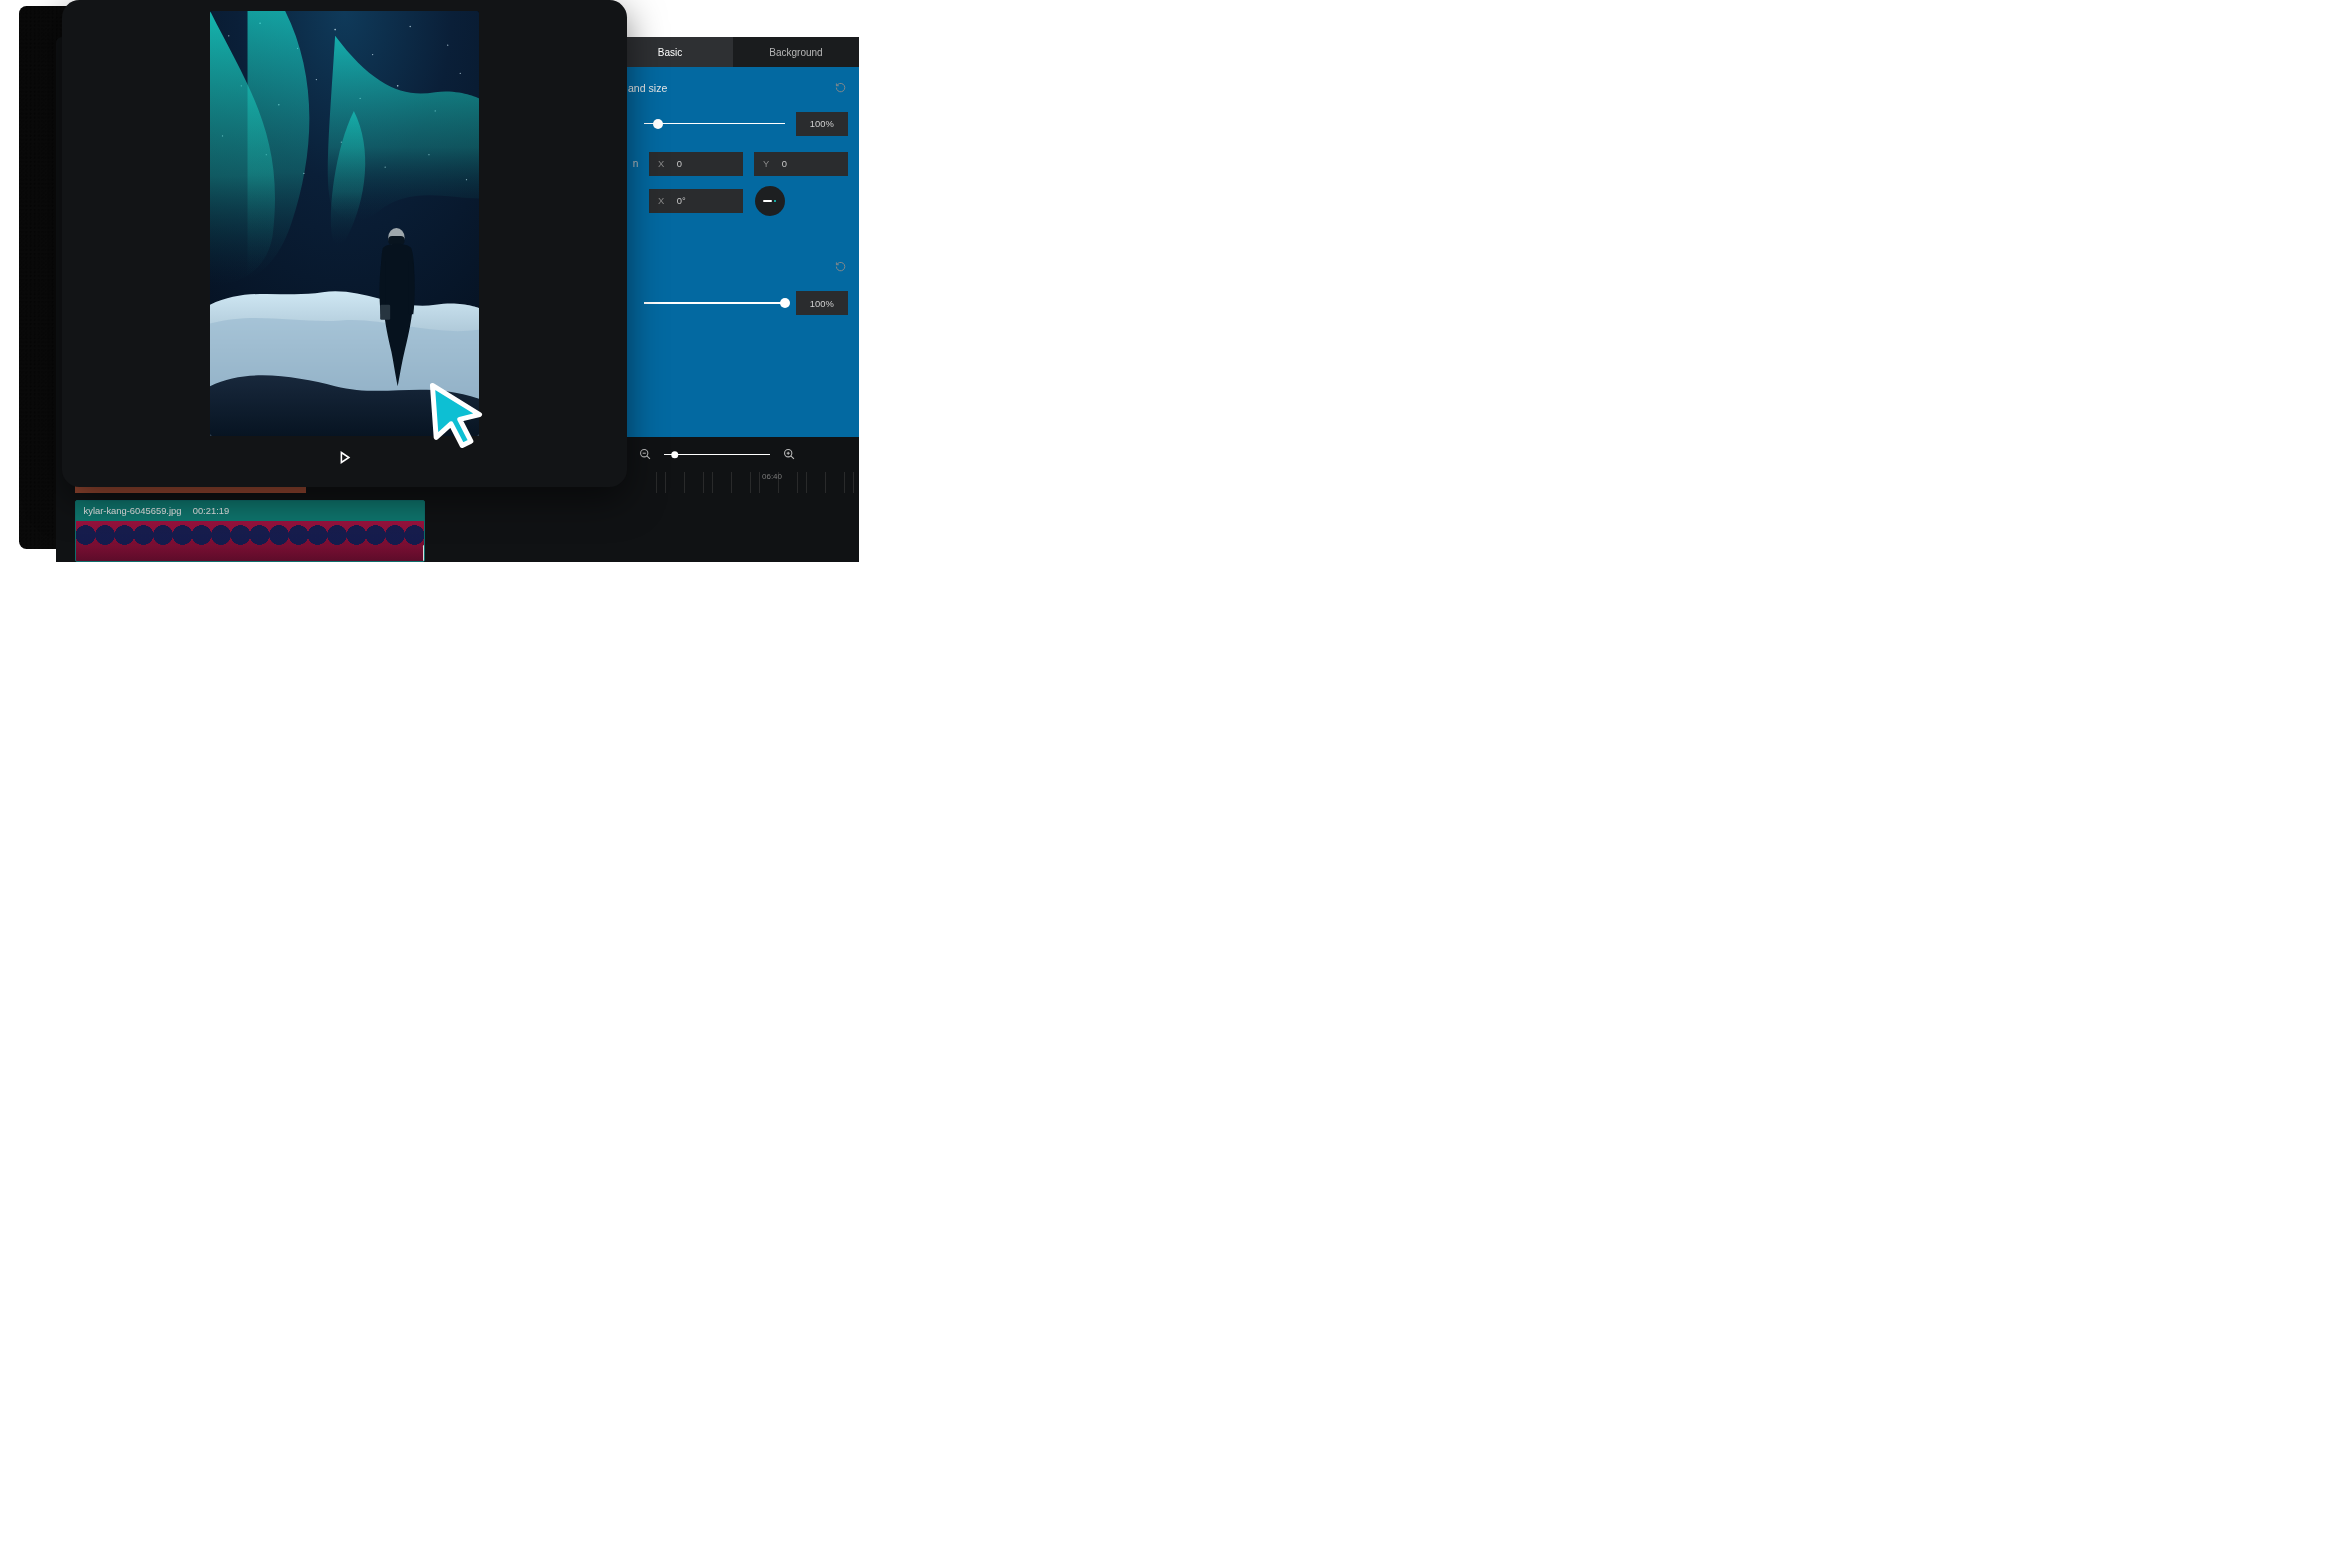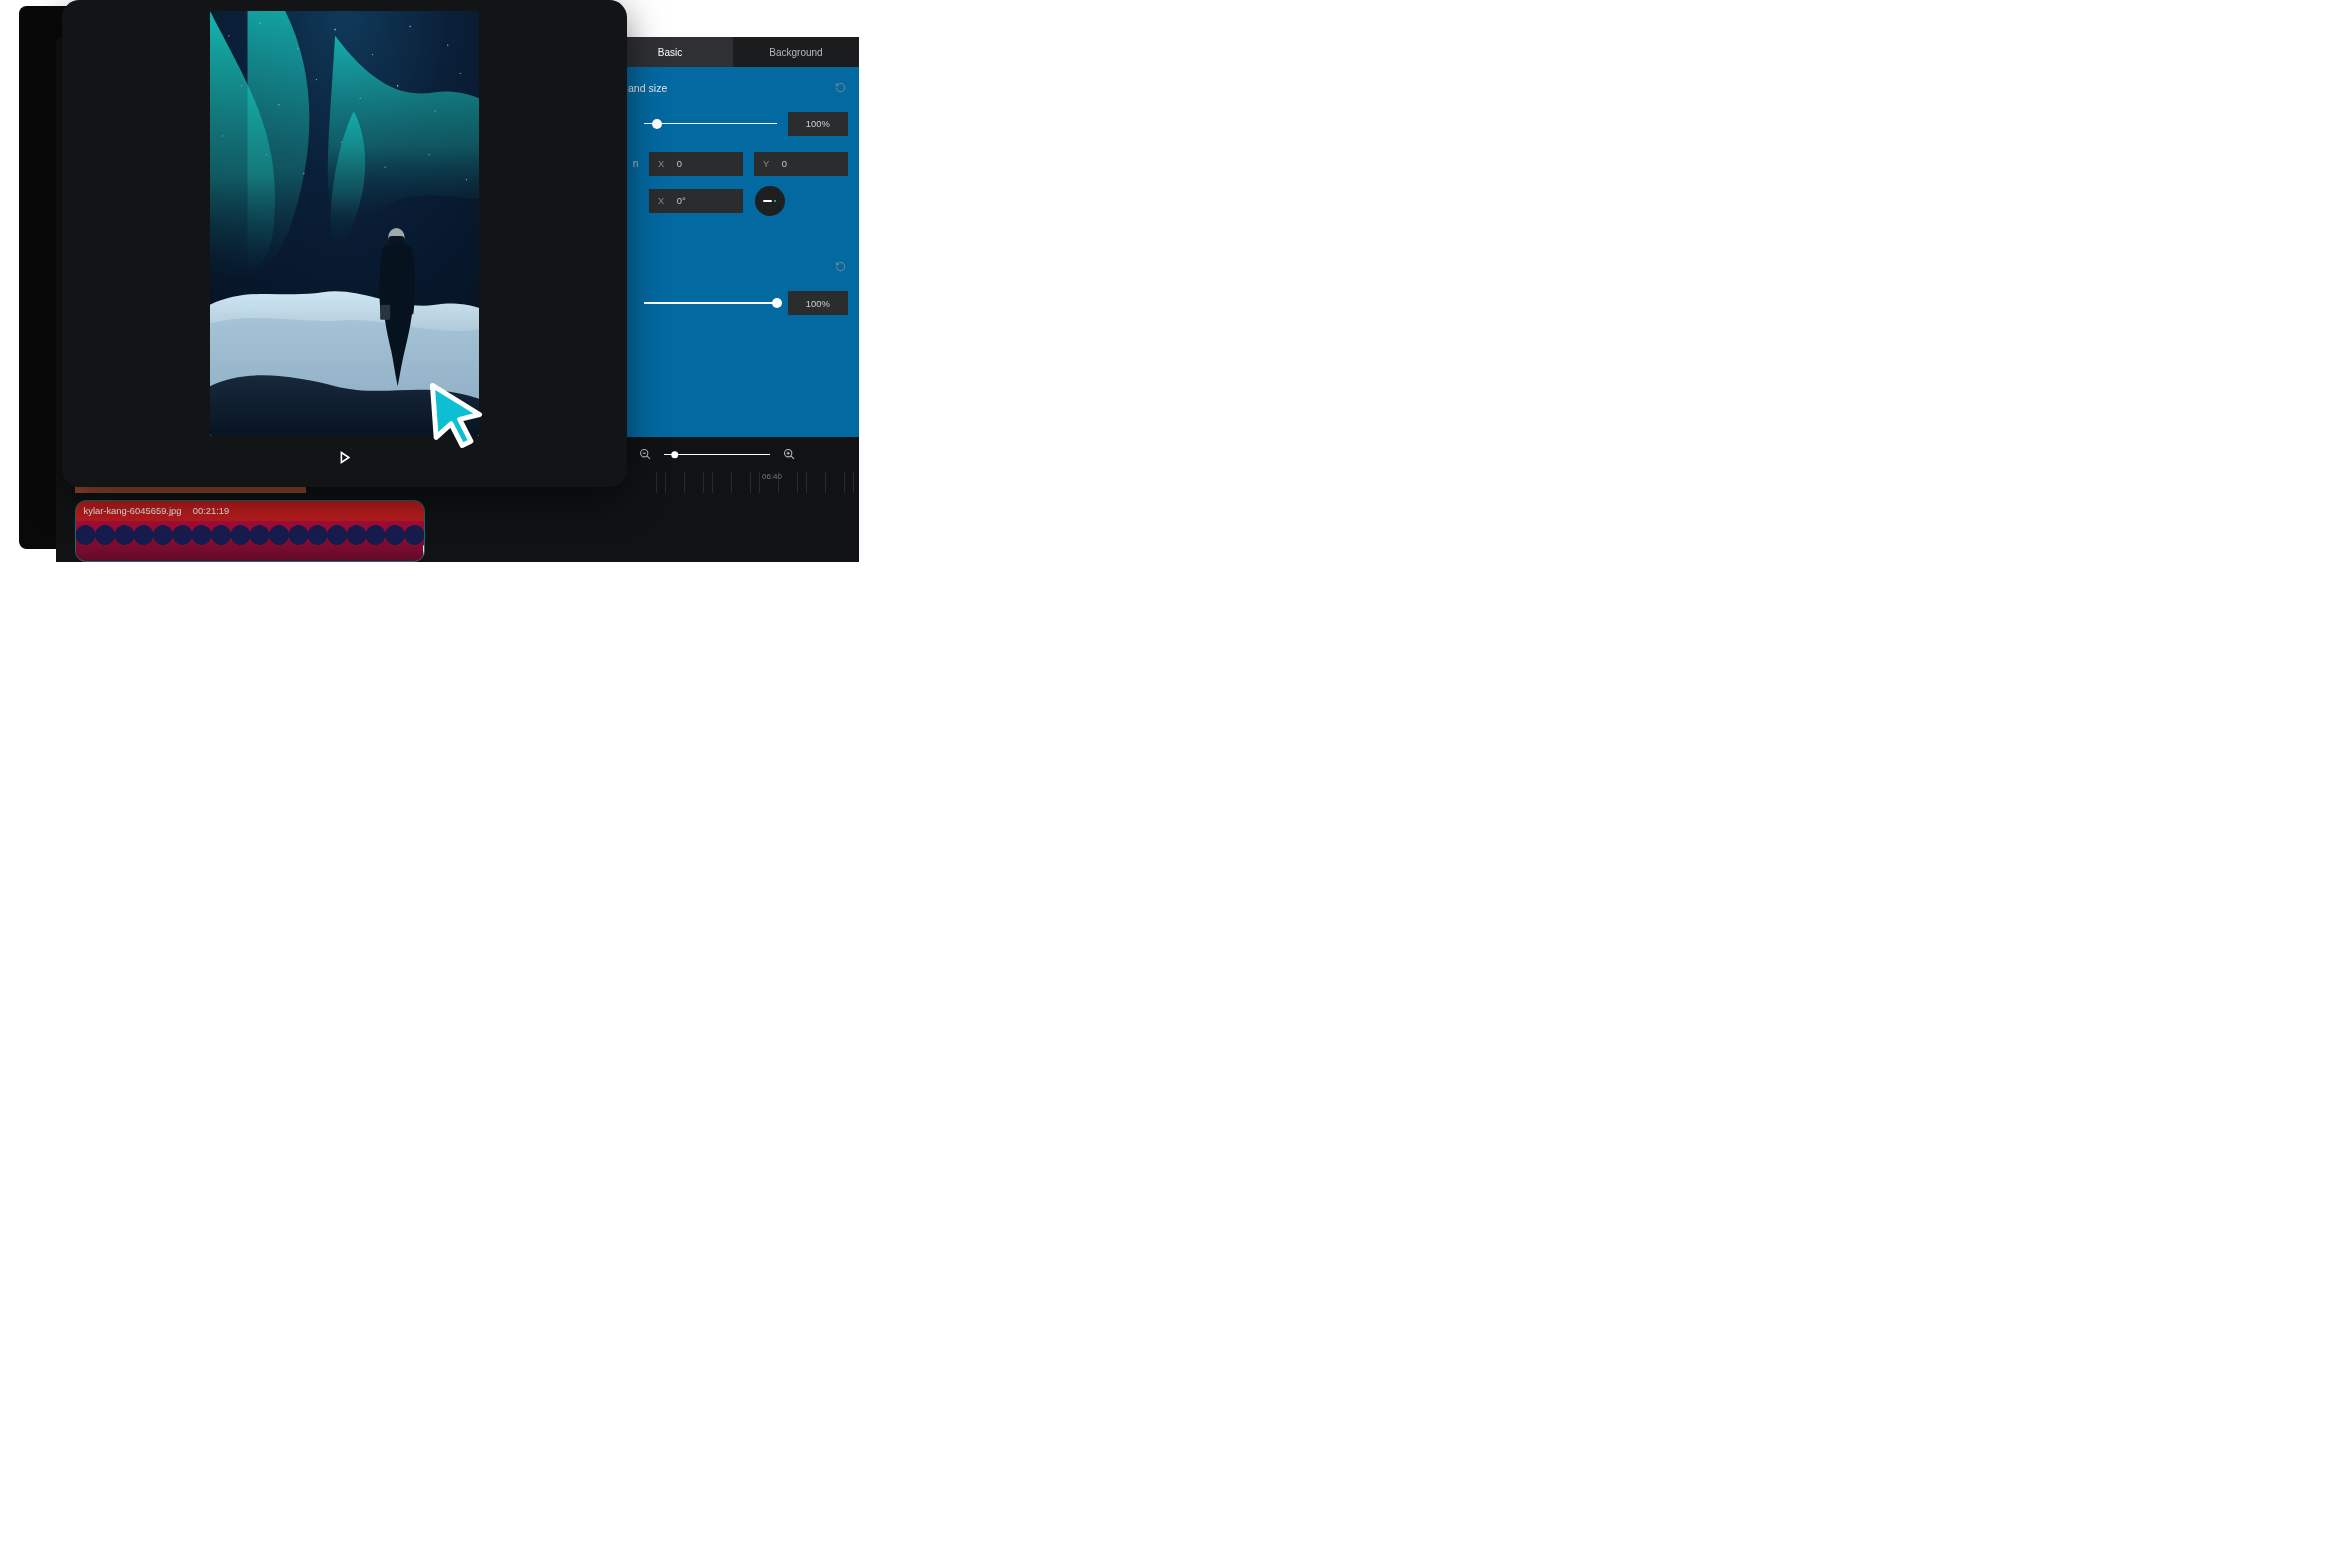--- a/index.html
+++ b/index.html
@@ -99,21 +99,21 @@
     }
     .slider .thumb {
       position: absolute;
       top: 50%;
       width: 10px; height: 10px;
       background: #fff;
       border-radius: 50%;
       transform: translate(-50%, -50%);
     }
     .valbox {
-      width: 60px; height: 24px;
+      width: 52px; height: 24px;
       background: #2a2c2e;
       display: flex; align-items: center; justify-content: center;
       color: #d0d0d0;
       font-size: 9.4px;
     }
 
     .pos-row {
       display: flex;
       align-items: center;
       gap: 11.2px;
@@ -224,23 +224,23 @@
       width: 231px;
       height: 19px;
       background: #9b4a33;
     }
     .clip {
       position: absolute;
       top: 26px;
       left: 0px;
       width: 350px;
       height: 62px;
-      background: #b91c1c;
+      background: #0f766e;
       border: 1.2px solid #0e6f6c;
-      border-radius: 11px;
+      border-radius: 2px;
       overflow: hidden;
     }
     .clip-header {
       display: flex; gap: 11.2px;
       padding: 3.7px 7.5px;
       color: #e6e6e6;
       font-size: 9.4px;
     }
     .clip-thumbs {
       position: absolute;

